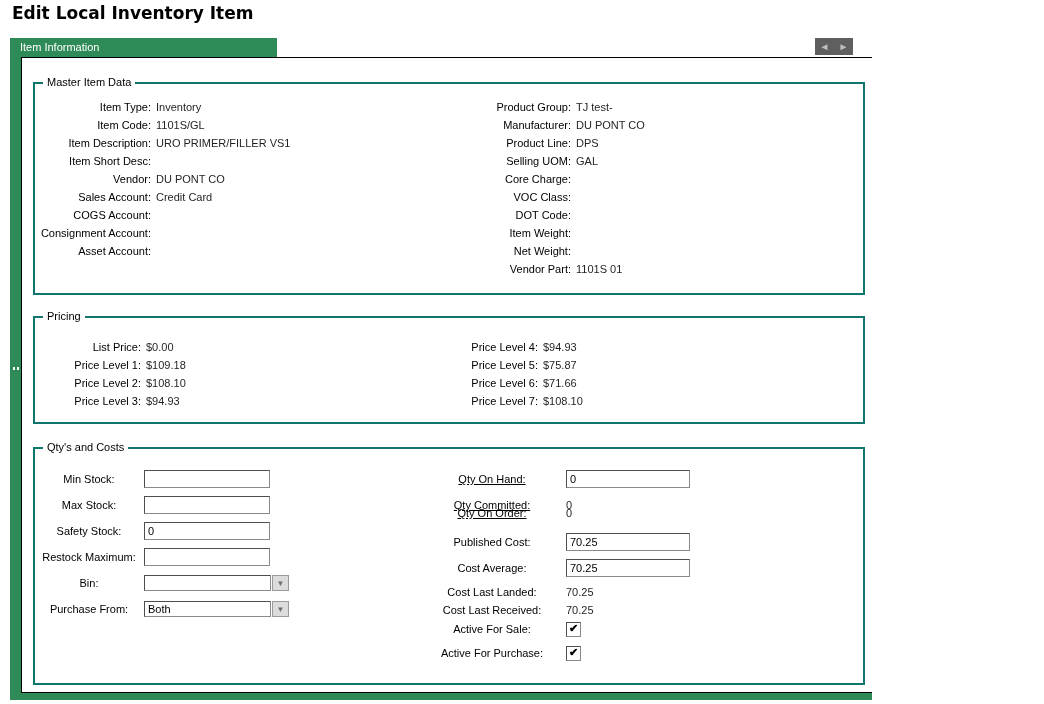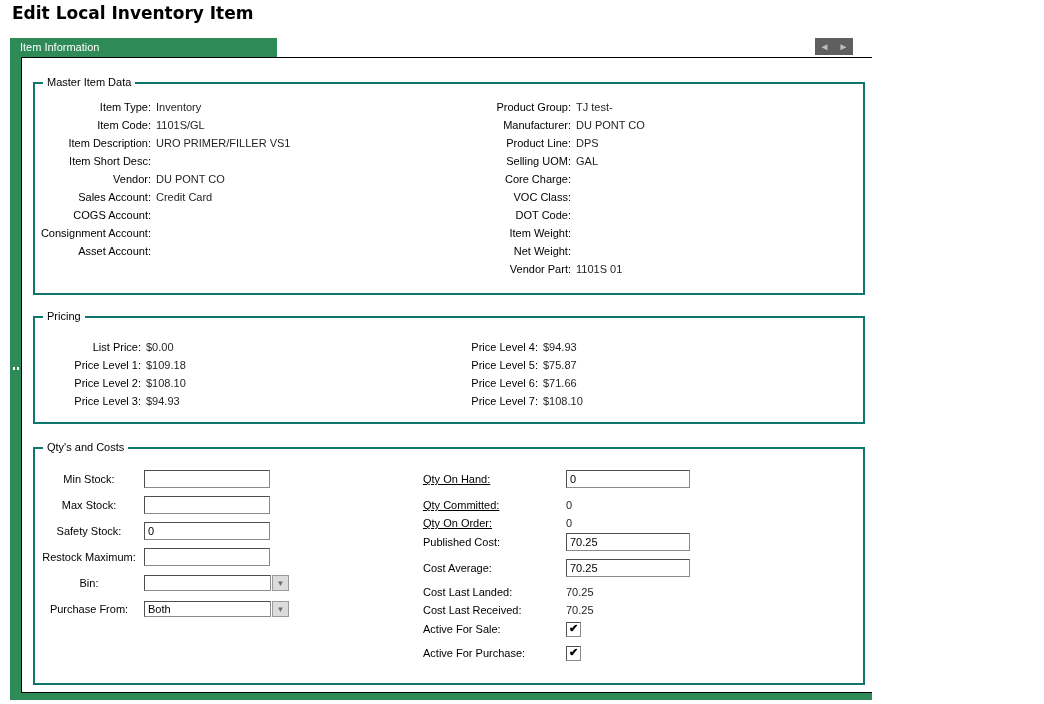--- a/index.html
+++ b/index.html
@@ -38,21 +38,21 @@
   .flabel { text-align:right; white-space:nowrap; }
   .fvalue { margin-left:5px; color:#1f1f1f; white-space:nowrap; }
 
   .col-ml { left:4px;   top:14px; }  .col-ml .flabel { width:112px; }
   .col-mr { left:388px; top:14px; }  .col-mr .flabel { width:148px; }
   .col-pl { left:4px;   top:20px; }  .col-pl .flabel { width:102px; }
   .col-pr { left:388px; top:20px; }  .col-pr .flabel { width:115px; }
 
   .qrow { position:absolute; display:flex; align-items:center; height:18px; }
   .qlab-l { width:100px; text-align:center; white-space:nowrap; }
-  .qlab-r { width:138px; text-align:left; white-space:nowrap; }
+  .qlab-r { width:138px; text-align:center; white-space:nowrap; }
   .ulink { text-decoration:underline; }
 
   .txt { height:14px; border:1px solid #8a8a8a; border-top-color:#4e4e4e; border-left-color:#4e4e4e;
          font:11px "Liberation Sans",sans-serif; padding:1px 3px; margin-left:5px; background:#fff; }
   .txt-l { width:118px; }
   .txt-r { width:116px; }
 
   .combo { display:flex; margin-left:5px; align-items:stretch; }
   .combo-box { width:119px; height:14px; border:1px solid #8a8a8a; border-top-color:#4e4e4e;
                border-left-color:#4e4e4e; padding:0 3px; background:#fff; line-height:14px; }
@@ -253,21 +253,21 @@
       </div>
 
       <div class="qrow" style="left:388px; top:21px;">
         <span class="qlab-r ulink">Qty On Hand:</span>
         <input class="txt txt-r" value="0" style="">
       </div>
       <div class="qrow" style="left:388px; top:47px;">
         <span class="qlab-r ulink">Qty Committed:</span>
         <span class="fvalue">0</span>
       </div>
-      <div class="qrow" style="left:388px; top:65px;">
+      <div class="qrow" style="left:388px; top:55px;">
         <span class="qlab-r ulink">Qty On Order:</span>
         <span class="fvalue">0</span>
       </div>
       <div class="qrow" style="left:388px; top:84px;">
         <span class="qlab-r">Published Cost:</span>
         <input class="txt txt-r" value="70.25" style="">
       </div>
       <div class="qrow" style="left:388px; top:110px;">
         <span class="qlab-r">Cost Average:</span>
         <input class="txt txt-r" value="70.25" style="">

